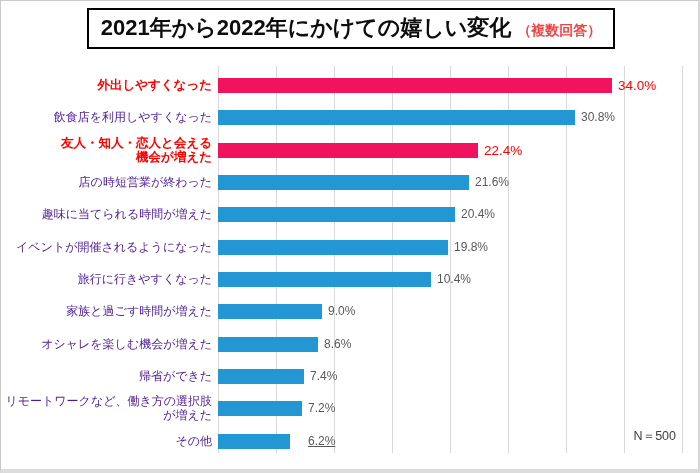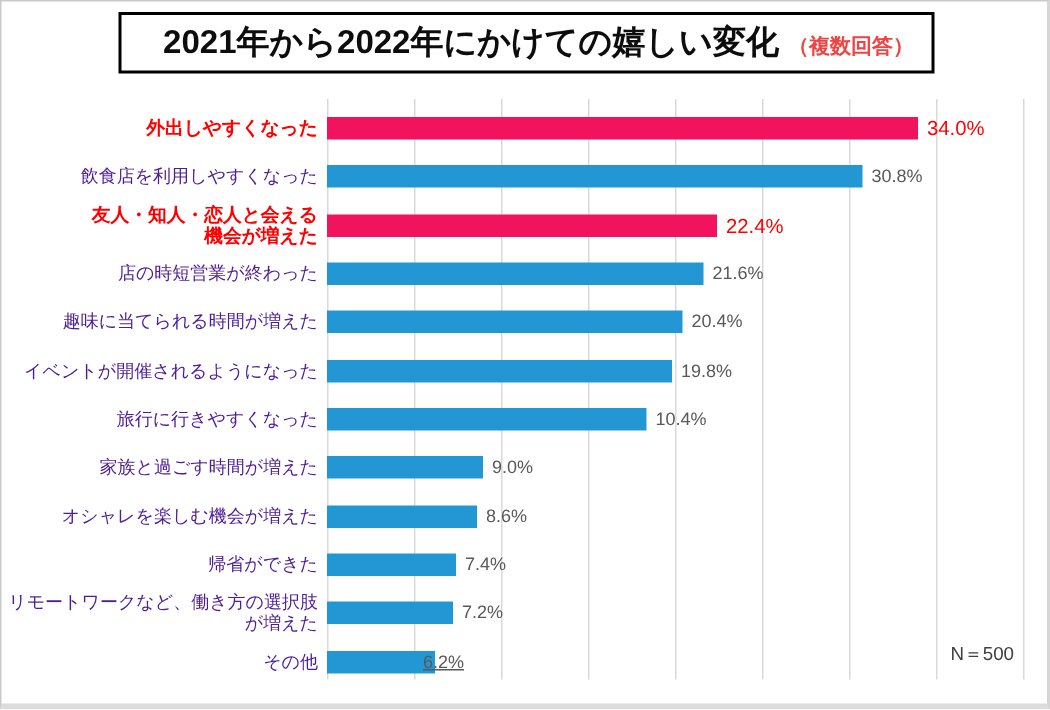--- a/index.html
+++ b/index.html
@@ -14,21 +14,21 @@
     border-bottom:4px solid #dcdcdc;
     overflow:hidden;
     font-family:"Liberation Sans","DejaVu Sans",sans-serif;
   }
   .title-wrap{
     position:absolute;left:0;top:7;width:700px;top:7px;
     display:flex;justify-content:center;
   }
   .title-box{
     border:2px solid #000;
-    padding:3px 12px 4px 28px;
+    padding:3px 12px 4px 12px;
     display:flex;align-items:baseline;gap:6px;
     background:#fff;
   }
   .title-main{
     font-size:22px;font-weight:bold;color:#0d0d0d;
     letter-spacing:0px;white-space:nowrap;
   }
   .title-suffix{
     font-size:14px;font-weight:bold;color:#ef4444;white-space:nowrap;text-align:center;
   }
@@ -140,18 +140,18 @@
         <div class="val" style="left: 309px;">7.4%</div>
       </div>
       <div class="row" style="top: 391px;">
         <div class="cat">リモートワークなど、働き方の選択肢が増えた</div>
         <div class="bar" style="width: 84px;"></div>
         <div class="val" style="left: 307px;">7.2%</div>
       </div>
       <div class="row" style="top: 424px;">
         <div class="cat">その他</div>
         <div class="bar" style="width: 72px;"></div>
-        <div class="val" style="left: 281px; text-decoration: underline;">6.2%</div>
+        <div class="val" style="left: 307px; text-decoration: underline;">6.2%</div>
       </div>
     </div>
 
   <div class="note">N＝500</div>
 </div>
 
 </body></html>

